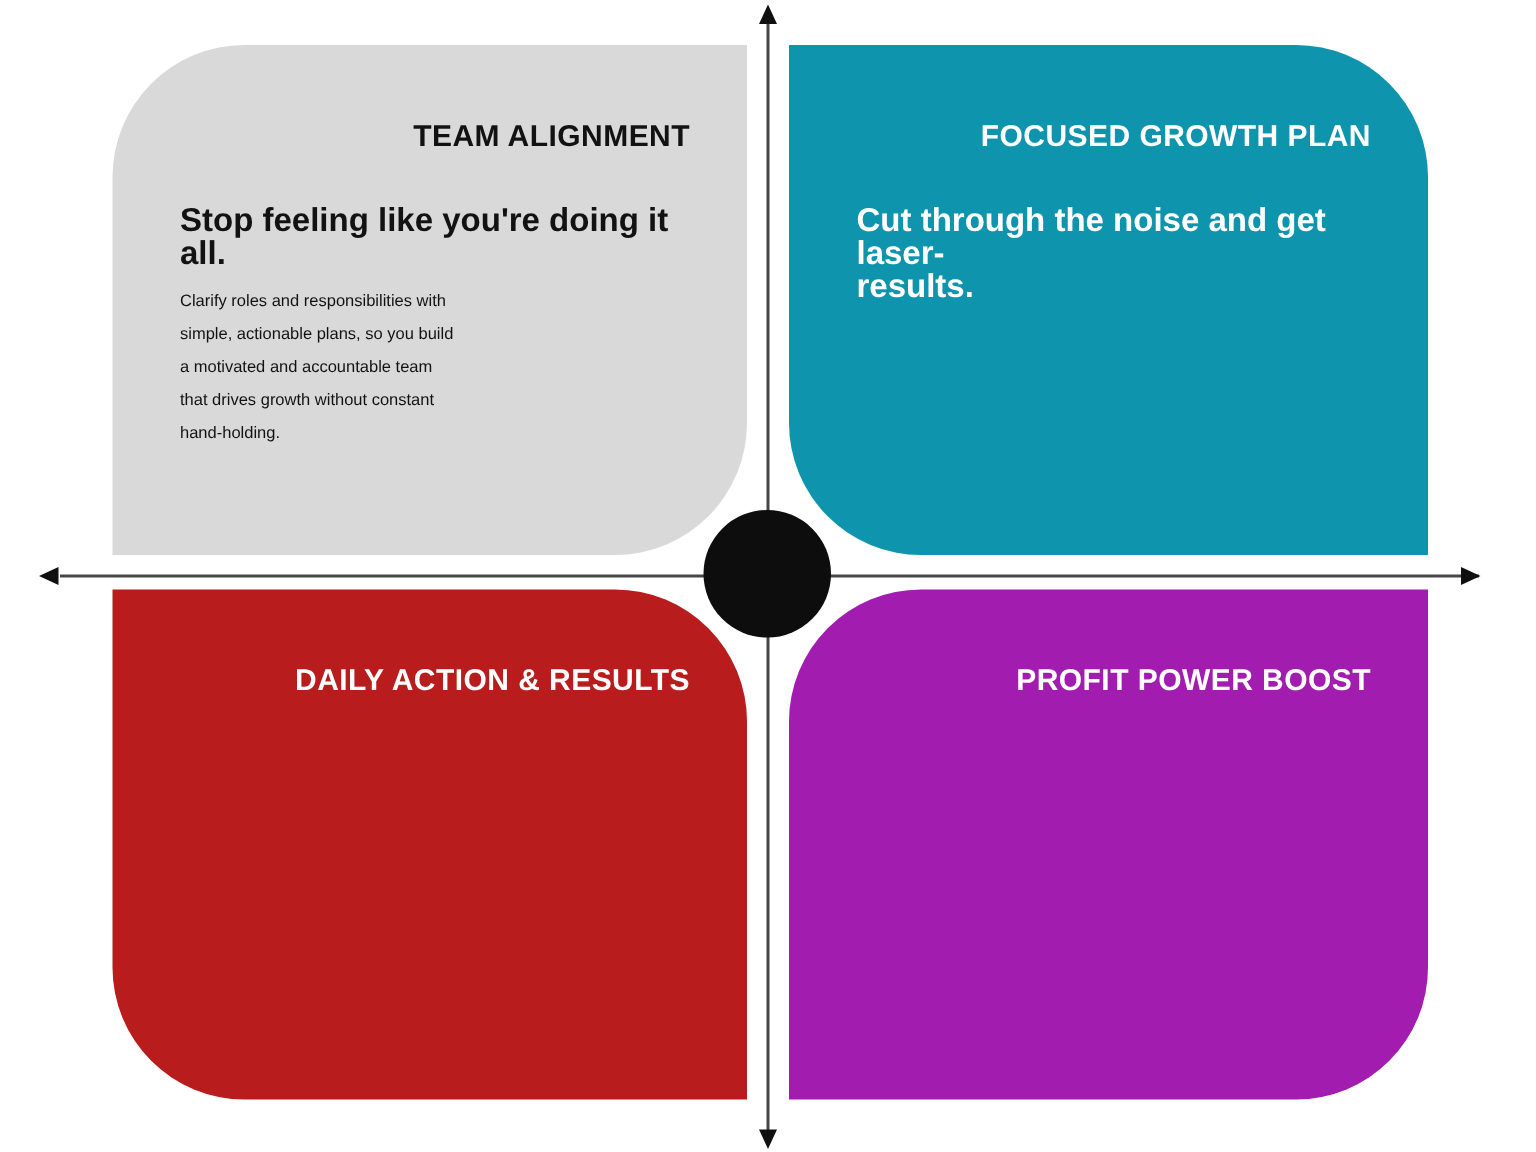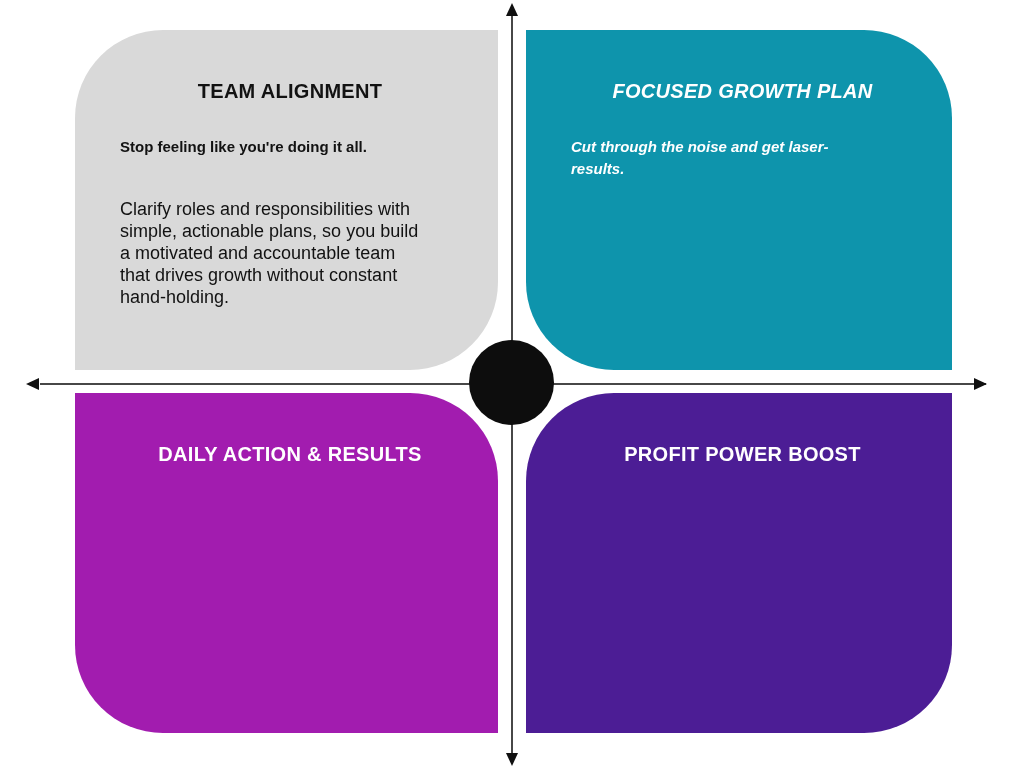--- a/index.html
+++ b/index.html
@@ -23,34 +23,34 @@
   .q-tl { left: 75px;  top: 30px;  width: 423px; height: 340px; border-radius: 88px 0 88px 0; }
   .q-tr { left: 526px; top: 30px;  width: 426px; height: 340px; border-radius: 0 88px 0 88px; }
   .q-bl { left: 75px;  top: 393px; width: 423px; height: 340px; border-radius: 0 88px 0 88px; }
   .q-br { left: 526px; top: 393px; width: 426px; height: 340px; border-radius: 88px 0 88px 0; }
 
   .quad-title {
     margin: 0;
     font-size: 20px;
     font-weight: bold;
     line-height: 26px;
-    text-align: center;
+    text-align: right;
     letter-spacing: 0.3px;
     white-space: nowrap;
   }
   .quad-subtitle {
     margin: 32px 0 0 0;
-    font-size: 15px;
+    font-size: 22px;
     font-weight: bold;
     line-height: 22px;
     white-space: pre-line;
   }
   .quad-body {
-    margin: 40px 0 0 0;
-    font-size: 18px;
+    margin: 10px 0 0 0;
+    font-size: 11px;
     font-weight: normal;
     line-height: 22px;
     white-space: pre-line;
   }
 
   .axis-line { position: absolute; }
   .axis-h { left: 40px;  top: 383px; width: 946px; height: 2px; }
   .axis-v { left: 511px; top: 8px;   width: 2px;   height: 750px; }
 
   .arrow { position: absolute; width: 0; height: 0; }
@@ -76,31 +76,31 @@
   <div class="quad q-tl" style="background-color: rgb(217, 217, 217); color: rgb(18, 18, 18);">
     <h2 class="quad-title">TEAM ALIGNMENT</h2>
     <p class="quad-subtitle">Stop feeling like you're doing it all.</p>
     <p class="quad-body">Clarify roles and responsibilities with
 simple, actionable plans, so you build
 a motivated and accountable team
 that drives growth without constant
 hand-holding.</p>
   </div>
 
-  <div class="quad q-tr" style="background-color: rgb(14, 148, 172); color: rgb(255, 255, 255); font-style: italic;">
+  <div class="quad q-tr" style="background-color: rgb(14, 148, 172); color: rgb(255, 255, 255);">
     <h2 class="quad-title">FOCUSED GROWTH PLAN</h2>
     <p class="quad-subtitle">Cut through the noise and get laser-
 results.</p>
   </div>
 
-  <div class="quad q-bl" style="background-color: #a21caf; color: rgb(255, 255, 255);">
+  <div class="quad q-bl" style="background-color: #b91c1c; color: rgb(255, 255, 255);">
     <h2 class="quad-title">DAILY ACTION &amp; RESULTS</h2>
   </div>
 
-  <div class="quad q-br" style="background-color: #4c1d95; color: rgb(255, 255, 255);">
+  <div class="quad q-br" style="background-color: #a21caf; color: rgb(255, 255, 255);">
     <h2 class="quad-title">PROFIT POWER BOOST</h2>
   </div>
 
   <div class="axis-line axis-h" style="background-color: rgb(71, 71, 71);"></div>
   <div class="axis-line axis-v" style="background-color: rgb(71, 71, 71);"></div>
 
   <span class="arrow arrow-west" style="color: rgb(16, 16, 16);"></span>
   <span class="arrow arrow-east" style="color: rgb(16, 16, 16);"></span>
   <span class="arrow arrow-north" style="color: rgb(16, 16, 16);"></span>
   <span class="arrow arrow-south" style="color: rgb(16, 16, 16);"></span>

